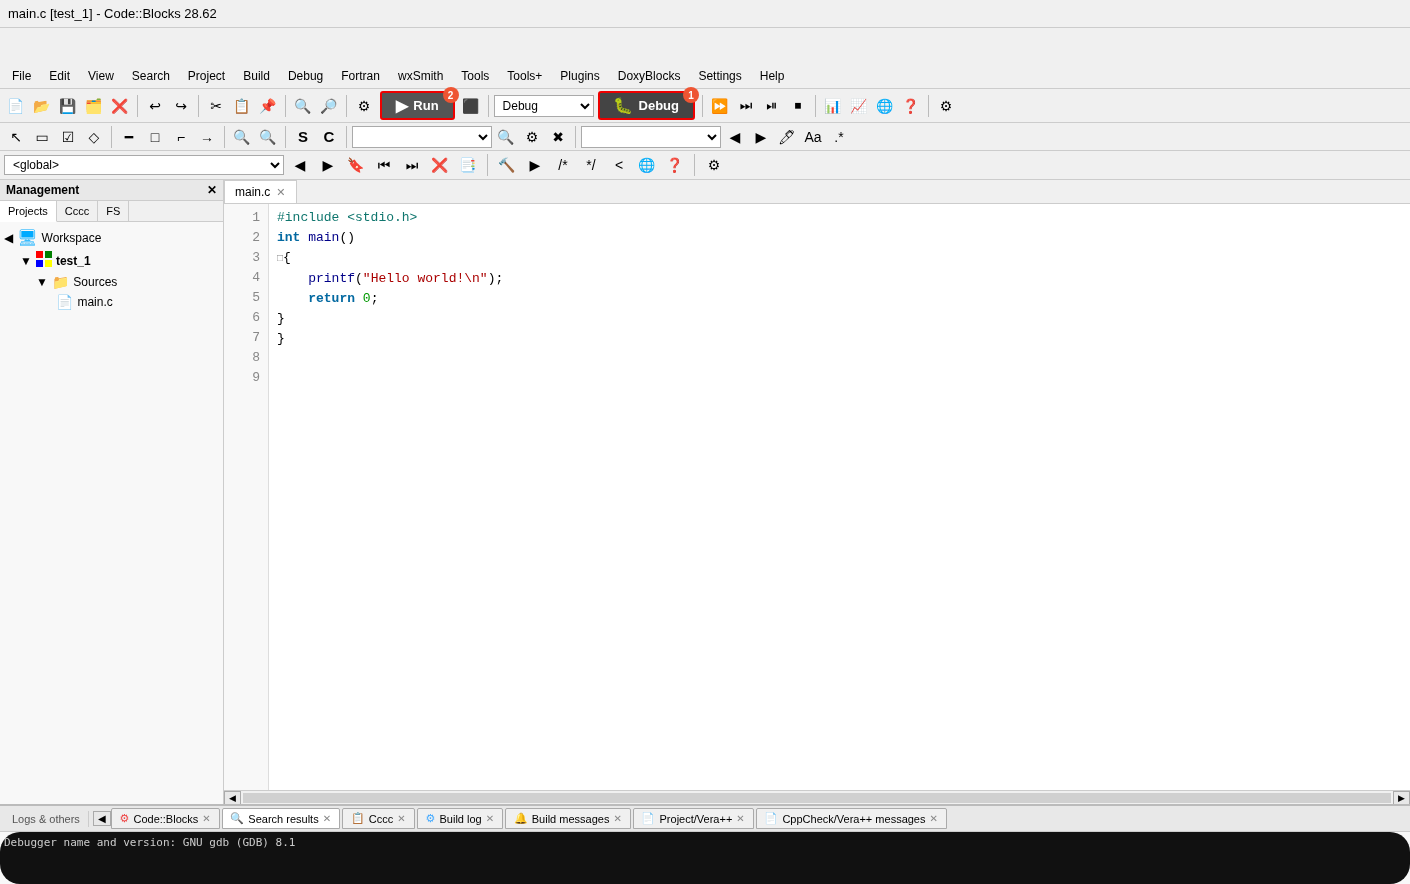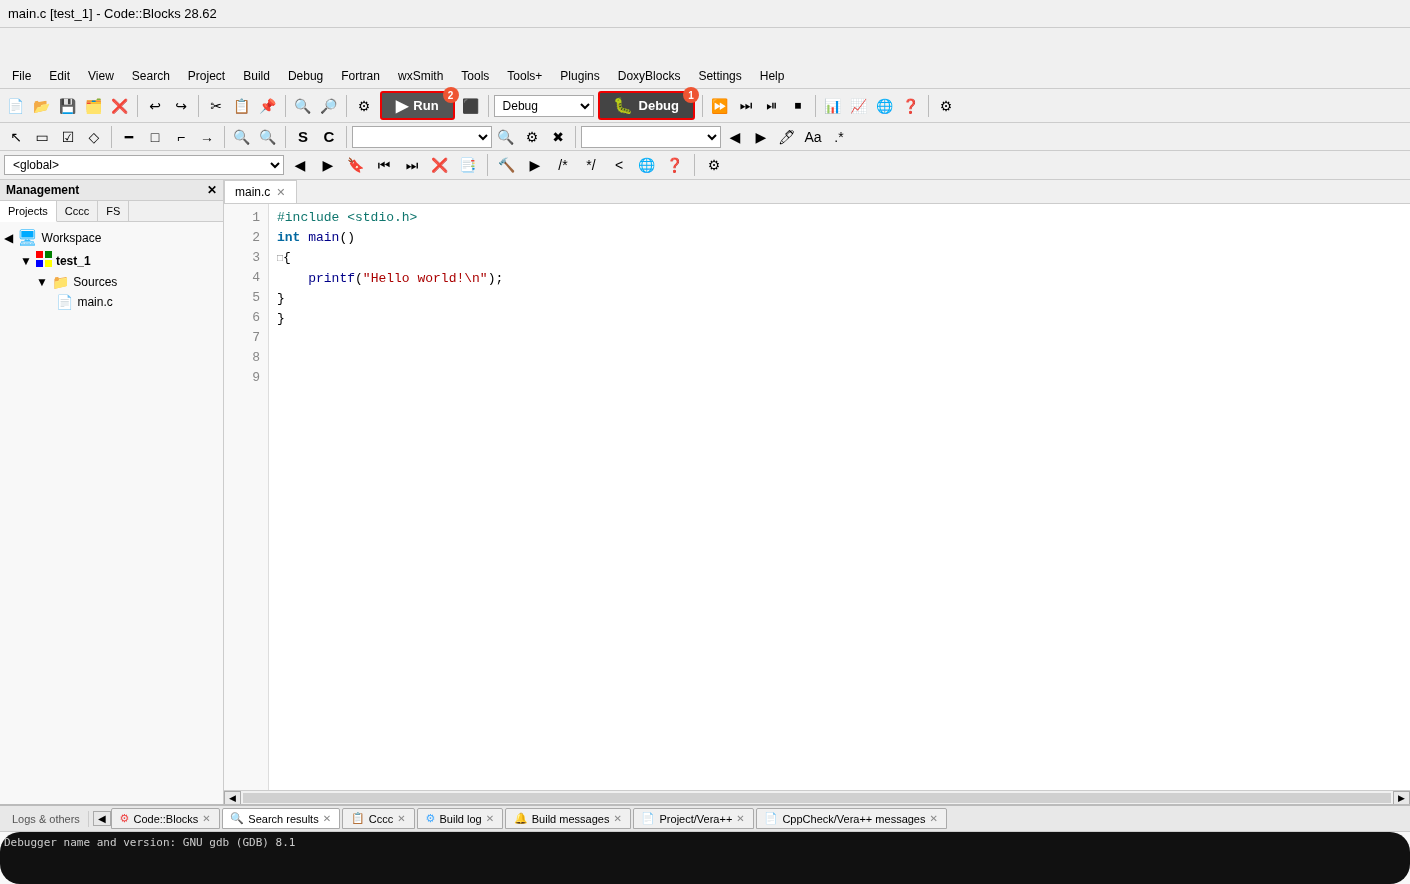--- a/index.html
+++ b/index.html
@@ -285,20 +285,21 @@
         <div>7</div>
         <div>8</div>
         <div>9</div>
       </div>
       <div class="code-content">
         <div class="code-line"><span class="pp">#include &lt;stdio.h&gt;</span></div>
         <div class="code-line"></div>
         <div class="code-line"><span class="kw">int</span> <span class="fn">main</span>()</div>
         <div class="code-line"><span class="fold-marker">□</span>{</div>
         <div class="code-line">    <span class="fn">printf</span>(<span class="str">"Hello world!\n"</span>);</div>
+        <div class="code-line">    <span class="kw">return</span> <span class="num">0</span>;</div>
         <div class="code-line">}</div>
         <div class="code-line">}</div>
       </div>
     </div>
     <div class="hscrollbar">
       <div style="display:flex;align-items:center;height:100%;gap:0;">
         <button style="font-size:9px;padding:1px 4px;background:#e8e8e8;border:1px solid #aaa;cursor:pointer;">◀</button>
         <div style="flex:1;background:#d0d0d0;height:10px;margin:2px;"></div>
         <button style="font-size:9px;padding:1px 4px;background:#e8e8e8;border:1px solid #aaa;cursor:pointer;">▶</button>
       </div>

